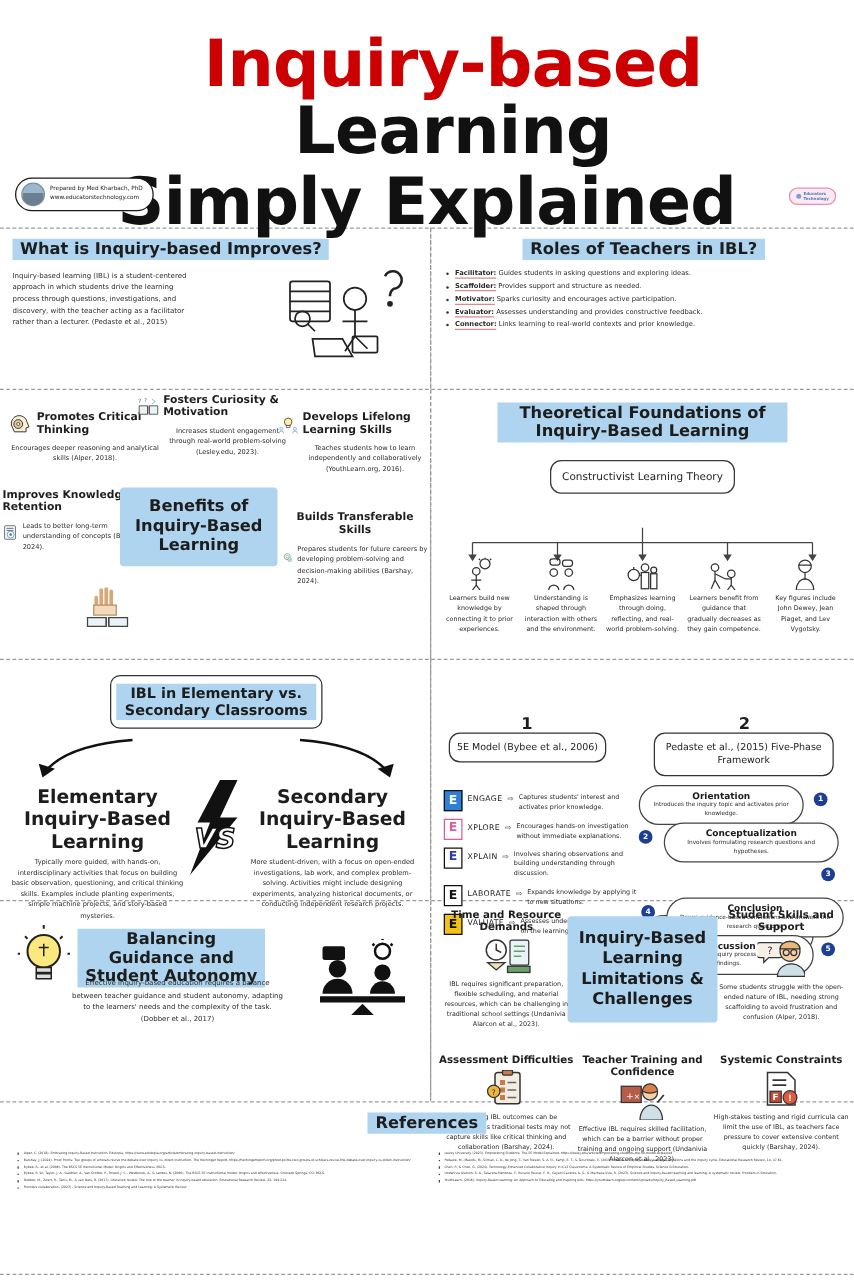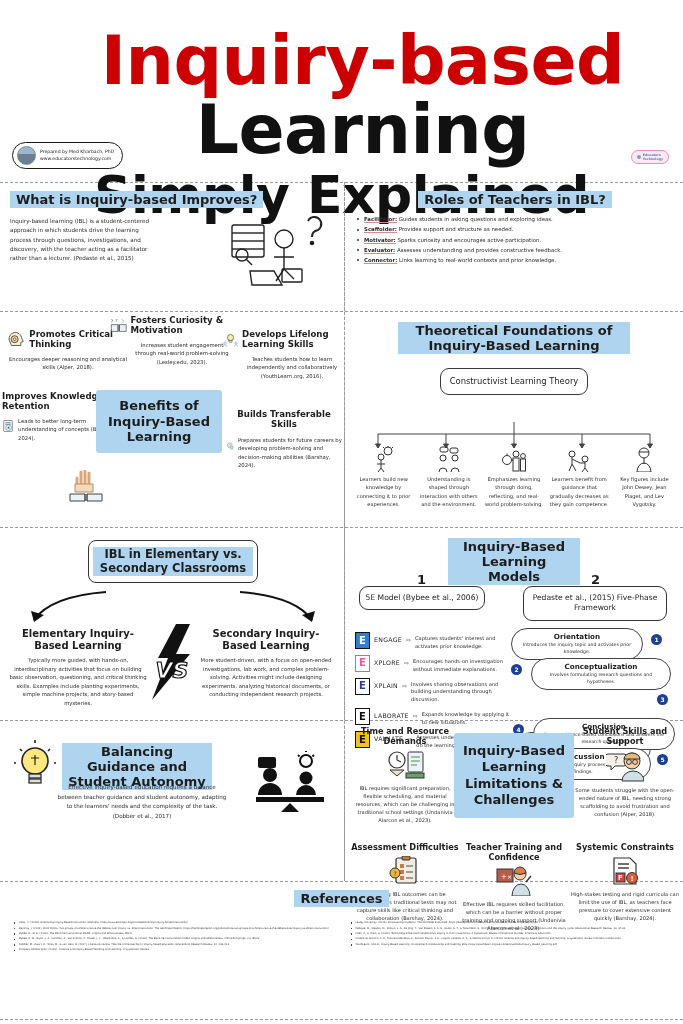--- a/index.html
+++ b/index.html
@@ -10,21 +10,21 @@
   }
   .page{position:relative;width:683px;height:1024px;}
 
   
   .header{position:relative;height:182px;}
   .title{
     text-align:center;padding-top:26px;line-height:1.02;
     font-family:"DejaVu Sans","Liberation Sans",sans-serif;
     font-weight:700;letter-spacing:-0.5px;
   }
-  .title .l1{font-size:68px;display:block;margin-left:42px;}
+  .title .l1{font-size:52px;display:block;margin-left:42px;}
   .title .l2{font-size:52px;display:block;margin-top:4px;}
   .t-red{color:#cc0000;}
   .t-black{color:#111;}
 
   .author-badge{
     position:absolute;left:12px;top:142px;
     display:flex;align-items:center;gap:4px;
     border:1.4px solid #1a1a1a;border-radius:16px;
     padding:3px 8px 3px 4px;background:#fff;
   }
@@ -91,21 +91,21 @@
   .tf-col .ic{height:28px;display:flex;align-items:flex-end;justify-content:center;}
   .tf-col .tx{font-size:5.1px;line-height:1.65;color:#2a2a2a;margin-top:3px;}
   .tf-lines{position:absolute;top:110px;left:0;right:0;height:30px;}
 
   
   .band3{display:flex;height:192px;}
   .b3l{width:344px;position:relative;}
   .b3r{flex:1;border-left:1px dashed #9a9a9a;position:relative;}
   .vs-head{position:absolute;left:88px;top:12px;width:160px;border:1.1px solid #333;border-radius:8px;padding:6px 4px;text-align:center;background:#fff;}
   .vs-col{position:absolute;width:140px;text-align:center;}
-  .vs-col .h{font-size:10px;font-weight:700;line-height:1.2;}
+  .vs-col .h{font-size:15px;font-weight:700;line-height:1.2;}
   .vs-col .b{font-size:5.3px;line-height:1.62;margin-top:4px;color:#2a2a2a;}
 
   
   .models-title{position:absolute;left:calc(50% - 66px);top:10px;width:132px;text-align:center;}
   .model-num{position:absolute;font-size:13px;font-weight:700;}
   .model-box{
     position:absolute;border:1.1px solid #333;border-radius:9px;background:#fff;
     text-align:center;font-size:7.6px;line-height:1.35;padding:6px 4px;box-sizing:border-box;
   }
   .e-row{display:flex;align-items:flex-start;gap:4px;margin-bottom:4px;}
@@ -413,23 +413,20 @@
         <div class="b">More student-driven, with a focus on open-ended investigations, lab work, and complex problem-solving. Activities might include designing experiments, analyzing historical documents, or conducting independent research projects.</div>
       </div>
 
       <svg style="position:absolute;left:146px;top:96px;" width="52" height="76" viewBox="0 0 52 76">
         <path d="M30 0 L12 34 L22 34 L6 76 L44 30 L30 30 L44 0 Z" fill="#111"></path>
         <text x="26" y="54" font-size="22" font-weight="700" font-style="italic" fill="#fff" stroke="#111" stroke-width="1.2" text-anchor="middle">VS</text>
       </svg>
     </div>
 
     <div class="b3r">
-      <div class="sec-title models-title">
-        <span class="hl">Inquiry-Based Learning Models</span>
-      </div>
 
       <div class="model-num" style="left:72px;top:44px;">1</div>
       <div class="model-box" style="left:14px;top:58px;width:126px;">5E Model (Bybee et al., 2006)</div>
 
       <div class="model-num" style="left:246px;top:44px;">2</div>
       <div class="model-box" style="left:178px;top:58px;width:144px;">Pedaste et al., (2015) Five-Phase Framework</div>
 
       <div style="position:absolute;left:10px;top:104px;width:160px;">
         <div class="e-row">
           <div class="e-badge" style="background:#2e7fd6;color:#fff;">E</div>

